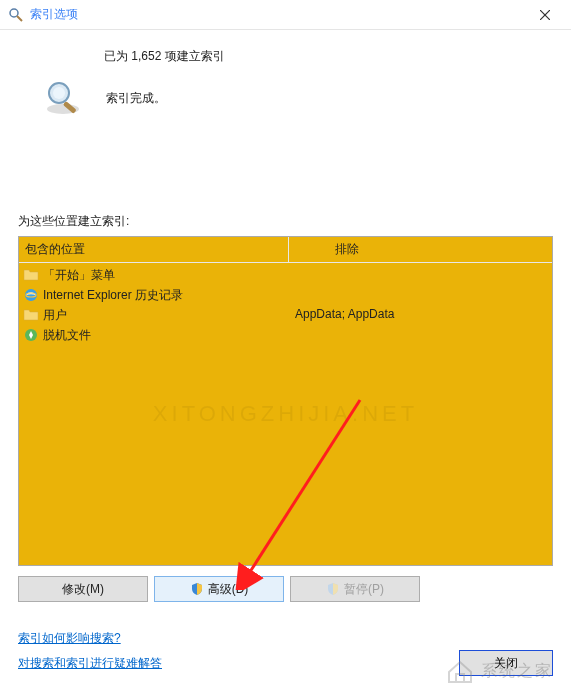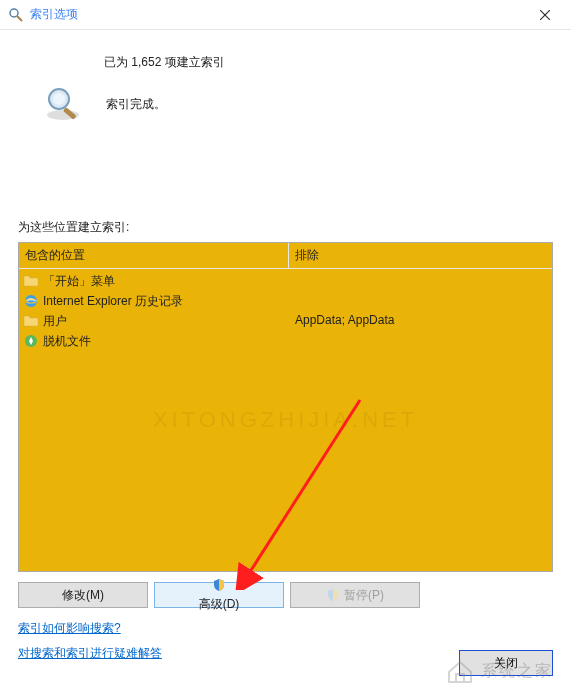--- a/index.html
+++ b/index.html
@@ -5,45 +5,45 @@
 * { box-sizing: border-box; margin: 0; padding: 0; font-family: "Microsoft YaHei", "Segoe UI", sans-serif; }
 body { width: 571px; height: 690px; background: #fff; position: relative; overflow: hidden; }
 
 .titlebar { height: 30px; border-bottom: 1px solid #e5e5e5; display: flex; align-items: center; padding: 0 6px 0 8px; font-size: 12px; color: #3b82f6; }
 .titlebar .t-icon { width: 16px; height: 16px; margin-right: 6px; }
 .titlebar .spacer { flex: 1; }
 .titlebar .close { width: 40px; height: 28px; display: flex; align-items: center; justify-content: center; font-size: 14px; color: #555; }
 
 .body-area { position: relative; height: 660px; padding: 14px 18px; font-size: 12px; color: #222; }
 
-.status-line { margin-left: 86px; margin-top: 10px; }
+.status-line { margin-left: 86px; margin-top: 4px; }
 .status-row2 { display: flex; align-items: center; margin-top: 12px; margin-left: 24px; }
 .mag-icon { width: 42px; height: 42px; margin-right: 22px; }
 
 .section-label { margin-top: 94px; margin-bottom: 6px; }
 
 .locations-box { border: 1px solid #aaa; height: 330px; background: #eab308; display: flex; flex-direction: column; }
 .loc-header { display: flex; border-bottom: 1px solid #e8e8e8; font-size: 12px; color: #222; }
 .loc-header .col { padding: 4px 6px; }
 .col-inc { width: 270px; border-right: 1px solid #e8e8e8; }
-.col-exc { flex: 1; }
+.col-exc { flex: 1; margin-left: 40px; }
 .loc-body { flex: 1; display: flex; position: relative; }
 .list-col { width: 270px; padding: 2px 0; }
 .list-col2 { flex: 1; padding: 2px 0; }
 .row { display: flex; align-items: center; height: 20px; padding: 0 4px; font-size: 12px; }
 .row .ficon { width: 16px; height: 16px; margin-right: 4px; flex-shrink: 0; }
 .excl-text { padding: 2px 6px; font-size: 12px; }
 
 .btn-row { display: flex; gap: 6px; margin-top: 10px; align-items: center; }
 .btn { width: 130px; height: 26px; border: 1px solid #adadad; background: #e1e1e1; font-size: 12px; display: flex; align-items: center; justify-content: center; gap: 4px; color: #222; }
 .btn.disabled { color: #a0a0a0; }
-.btn.highlight { border: 1px solid #7eb4ea; background: #e5f1fb; flex-direction: column; }
+.btn.highlight { border: 1px solid #7eb4ea; background: #e5f1fb; }
 .shield { width: 14px; height: 14px; }
 
-.links { margin-top: 12px; }
+.links { margin-top: 28px; }
 .links a { display: block; color: #0066cc; text-decoration: underline; font-size: 12px; margin-bottom: 8px; }
 
 .close-btn-row { position: absolute; right: 18px; bottom: 14px; }
 .close-btn { width: 94px; height: 26px; border: 1px solid #1d4ed8; background: #e1e1e1; font-size: 12px; display: flex; align-items: center; justify-content: center; }
 
 .arrow { position: absolute; pointer-events: none; }
 
 .watermark { position: absolute; left: 50%; top: 50%; transform: translate(-50%, -50%); font-size: 22px; color: rgba(0,0,0,0.06); letter-spacing: 4px; font-family: Arial, sans-serif; white-space: nowrap; }
 .watermark2 { position: absolute; right: 18px; bottom: 6px; display: flex; align-items: center; gap: 6px; opacity: 0.35; }
 .watermark2 .wt { font-size: 16px; color: #666; letter-spacing: 2px; }

